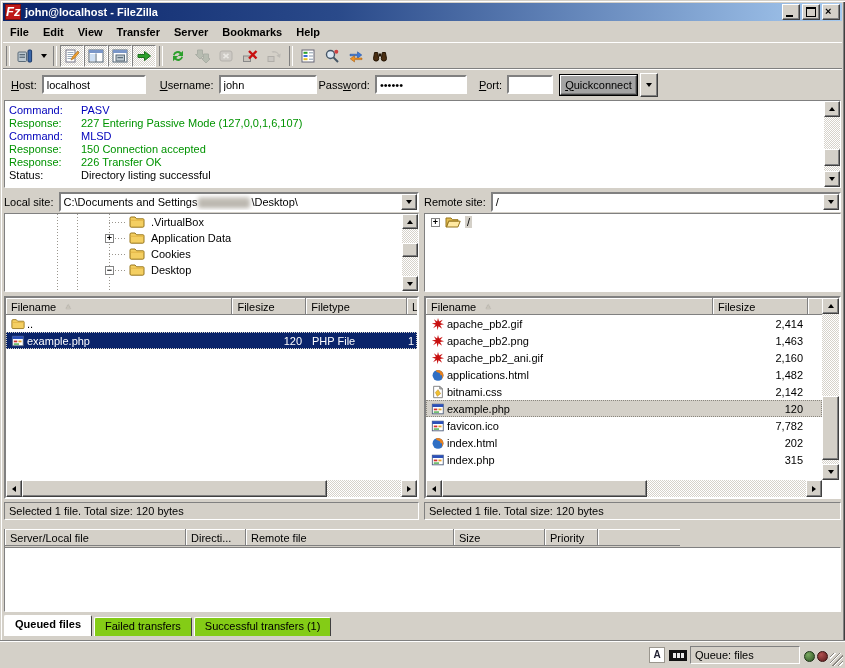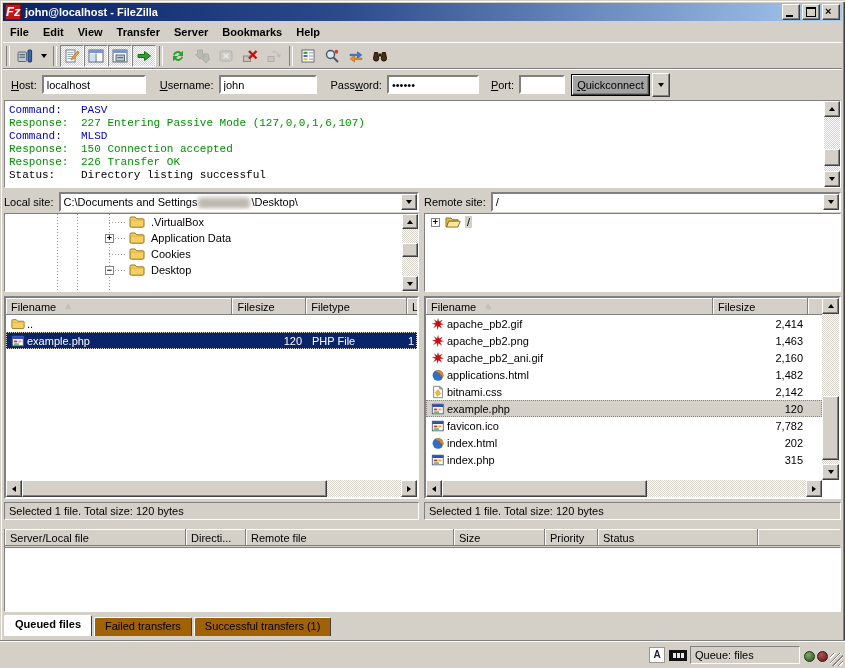--- a/index.html
+++ b/index.html
@@ -39,21 +39,21 @@
     display:flex;align-items:center;}
   .qlabel{margin-left:8px;margin-right:5px;white-space:nowrap;}
   .accel{text-decoration:underline;}
   .field{height:19px;box-sizing:border-box;border:2px solid;border-color:#808080 #fff #fff #808080;background:#fff;
     font-family:"Liberation Sans",sans-serif;font-size:11px;padding:1px 3px;outline:none;}
   .qc-btn{margin-left:6px;height:22px;box-sizing:border-box;border:1px solid #000;display:flex;}
   .qc-btn-inner{border:1px solid;border-color:#fff #404040 #404040 #fff;box-shadow:inset -1px -1px 0 #808080;
     background:#a3a3a3;padding:2px 4px;display:flex;align-items:center;}
   .qc-dd{width:16px;height:22px;margin-left:2px;display:flex;align-items:center;justify-content:center;}
   
-  .log{position:absolute;left:4px;top:100px;width:837px;height:88px;box-sizing:border-box;font-family:Liberation Mono, monospace;}
+  .log{position:absolute;left:4px;top:100px;width:837px;height:88px;box-sizing:border-box;}
   .log-inner{position:absolute;left:0;top:0;right:0;bottom:0;border:1px solid;border-color:#808080 #fff #fff #808080;background:#fff;overflow:hidden;}
   .log-line{display:flex;height:13px;line-height:13px;padding-left:4px;white-space:nowrap;}
   .log-label{width:72px;flex:0 0 72px;}
   .c-cmd{color:#0000bb;}
   .c-resp{color:#009300;}
   .c-stat{color:#000000;}
   
   .sb-btn{position:absolute;display:flex;align-items:center;justify-content:center;background:#d4d0c8;
     border:1px solid;border-color:#fff #404040 #404040 #fff;box-shadow:inset -1px -1px 0 #808080;box-sizing:border-box;}
   .sb-thumb{position:absolute;background:#d4d0c8;border:1px solid;border-color:#fff #404040 #404040 #fff;box-shadow:inset -1px -1px 0 #808080;box-sizing:border-box;}
@@ -89,21 +89,21 @@
   .fcell.right{justify-content:flex-end;}
   .sel-active{background:#0a246a;color:#fff;outline:1px dotted #d8d4c8;outline-offset:-1px;}
   .sel-inactive{background:#d4d0c8;outline:1px dotted #8a867e;outline-offset:-1px;}
   .statusrow{position:absolute;height:18px;box-sizing:border-box;border:1px solid;border-color:#808080 #fff #fff #808080;
     display:flex;align-items:center;padding-left:4px;background:#d4d0c8;}
   
   .queue-hdr{position:absolute;left:4px;top:529px;width:837px;height:18px;display:flex;border-left:1px solid #808080;}
   .queue-body{position:absolute;left:4px;top:547px;width:837px;height:65px;box-sizing:border-box;
     border:1px solid;border-color:#808080 #fff #fff #808080;background:#fff;}
   .tabsbar{position:absolute;left:4px;top:614px;width:837px;height:22px;display:flex;align-items:flex-end;}
-  .tab{height:19px;box-sizing:border-box;padding:2px 10px 0 10px;margin-right:2px;background:#a16207;
+  .tab{height:19px;box-sizing:border-box;padding:2px 10px 0 10px;margin-right:2px;background:#84cc16;
     border:1px solid;border-color:#fff #404040 #808080 #fff;border-bottom:none;border-radius:2px 2px 0 0;white-space:nowrap;}
   .tab.active{height:21px;background:#fff;font-weight:bold;border-color:#fff #404040 #fff #fff;}
   
   .statusbar{position:absolute;left:0;bottom:0;width:845px;height:27px;border-top:1px solid #808080;box-shadow:inset 0 1px 0 #fff;background:#d4d0c8;}
   .sb-panel{position:absolute;box-sizing:border-box;border:1px solid;border-color:#808080 #fff #fff #808080;height:18px;top:5px;display:flex;align-items:center;padding:0 4px;}
   .ascii-icon{position:absolute;width:16px;height:16px;top:6px;background:#fff;border:1px solid #9a968e;box-sizing:border-box;
     font-weight:bold;font-size:10px;text-align:center;line-height:14px;color:#223;}
   .badge-icon{position:absolute;width:18px;height:11px;top:9px;background:#111;display:flex;align-items:center;justify-content:center;gap:1px;}
   .badge-dot{width:3px;height:5px;background:#e8e8e8;}
   .led{position:absolute;width:9px;height:9px;border-radius:50%;top:10px;}
@@ -318,21 +318,21 @@
           <use href="#t-binoc"></use>
         </svg>
       </span>
   </div>
 
   <div class="quickbar">
     <span class="qlabel"><span></span><span class="accel">H</span><span>ost:</span></span>
     <input class="field" style="width: 104px;" type="text" value="localhost">
     <span class="qlabel" style="margin-left:14px"><span></span><span class="accel">U</span><span>sername:</span></span>
     <input class="field" style="width: 98px;" type="text" value="john">
-    <span class="qlabel" style="margin-left:14px"><span>Pass</span><span class="accel">w</span><span>ord:</span></span>
+    <span class="qlabel" style="margin-left:2px"><span>Pass</span><span class="accel">w</span><span>ord:</span></span>
     <input class="field" style="width: 92px;" type="text" value="••••••">
     <span class="qlabel" style="margin-left:12px"><span></span><span class="accel">P</span><span>ort:</span></span>
     <input class="field" style="width: 46px;" type="text" value="">
     <span class="qc-btn">
         <span class="qc-btn-inner">
           <span><span class="accel">Q</span><span>uickconnect</span></span>
         </span>
       </span>
     <span class="qc-dd raised">
         <span class="tri tri-down"></span>
@@ -635,23 +635,20 @@
       </span>
     <span class="hdrcell" style="width:208px">
         <span>Remote file</span>
       </span>
     <span class="hdrcell right" style="width:91px">
         <span>Size</span>
       </span>
     <span class="hdrcell" style="width:53px">
         <span>Priority</span>
       </span>
-    <span class="hdrcell" style="width:160px">
-        <span>Status</span>
-      </span>
     <span class="hdrcell" style="width:82px;border-right:none"></span>
   </div>
   <div class="queue-body"></div>
 
   <div class="tabsbar">
     <span class="tab active">Queued files</span>
     <span class="tab">Failed transfers</span>
     <span class="tab">Successful transfers (1)</span>
   </div>
 

